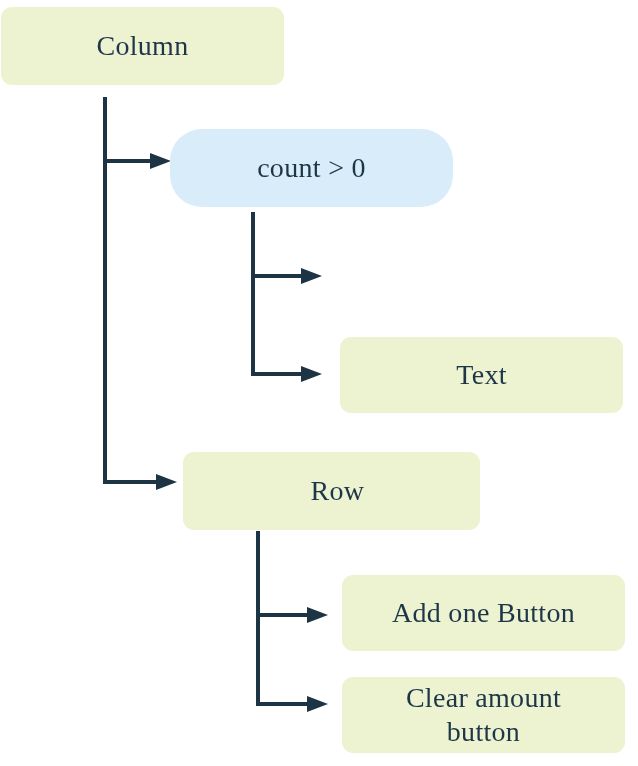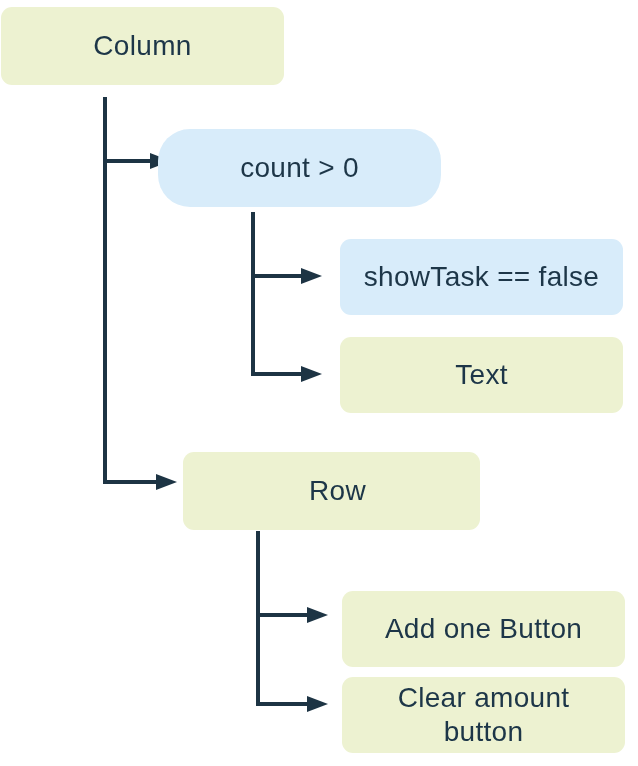--- a/index.html
+++ b/index.html
@@ -7,44 +7,44 @@
     --condition-fill:#d8ecfa;
     --line:#1d3444;
     --text:#1d3648;
     --background:#ffffff;
   }
   html,body{margin:0;padding:0;background:var(--background);}
   .canvas{
     position:relative;
     width:638px;height:766px;
     background:var(--background);
-    font-family:Liberation Sans, sans-serif;
+    font-family:Liberation Serif, serif;
     overflow:hidden;
   }
   .edges{position:absolute;left:0;top:0;width:638px;height:766px;}
   .edges path{stroke:var(--line);stroke-width:4;fill:none;stroke-linejoin:miter;}
   .edges polygon{fill:var(--line);stroke:none;}
   .node{
     position:absolute;
     display:flex;align-items:center;justify-content:center;
     border-radius:11px;
     color:var(--text);
     font-size:28px;
     letter-spacing:0.3px;
     line-height:34px;
     text-align:center;
   }
   .kind-widget{background:var(--widget-fill);}
   .kind-condition{background:var(--condition-fill);}
   .node-column            {left:1px;  top:7px;   width:283px; height:78px;}
-  .node-count-condition   {left:158px;top:129px; width:283px; height:78px;border-radius:32px;}
+  .node-count-condition   {left:170px;top:129px; width:283px; height:78px;border-radius:32px;}
   .node-showtask-condition{left:340px;top:239px; width:283px; height:76px;}
   .node-text-widget       {left:340px;top:337px; width:283px; height:76px;align-items:center;}
   .node-row               {left:183px;top:452px; width:285px; height:78px;padding-left:12px;}
-  .node-add-one-button    {left:342px;top:591px; width:283px; height:76px;}
+  .node-add-one-button    {left:342px;top:575px; width:283px; height:76px;}
   .node-clear-amount-button{left:342px;top:677px;width:283px; height:76px;}
   .node-clear-amount-button .label{max-width:200px;text-align:center;}
 </style>
 </head>
 <body>
 
 <div class="canvas">
 
   <svg class="edges" viewBox="0 0 638 766" xmlns="http://www.w3.org/2000/svg" aria-hidden="true">
 
@@ -71,23 +71,20 @@
   </svg>
 
   <div class="node kind-widget node-column">
     <span class="label">Column</span>
   </div>
 
   <div class="node kind-condition node-count-condition">
     <span class="label">count &gt; 0</span>
   </div>
 
-  <div class="node kind-condition node-showtask-condition">
-    <span class="label">showTask == false</span>
-  </div>
 
   <div class="node kind-widget node-text-widget">
     <span class="label">Text</span>
   </div>
 
   <div class="node kind-widget node-row">
     <span class="label">Row</span>
   </div>
 
   <div class="node kind-widget node-add-one-button">

